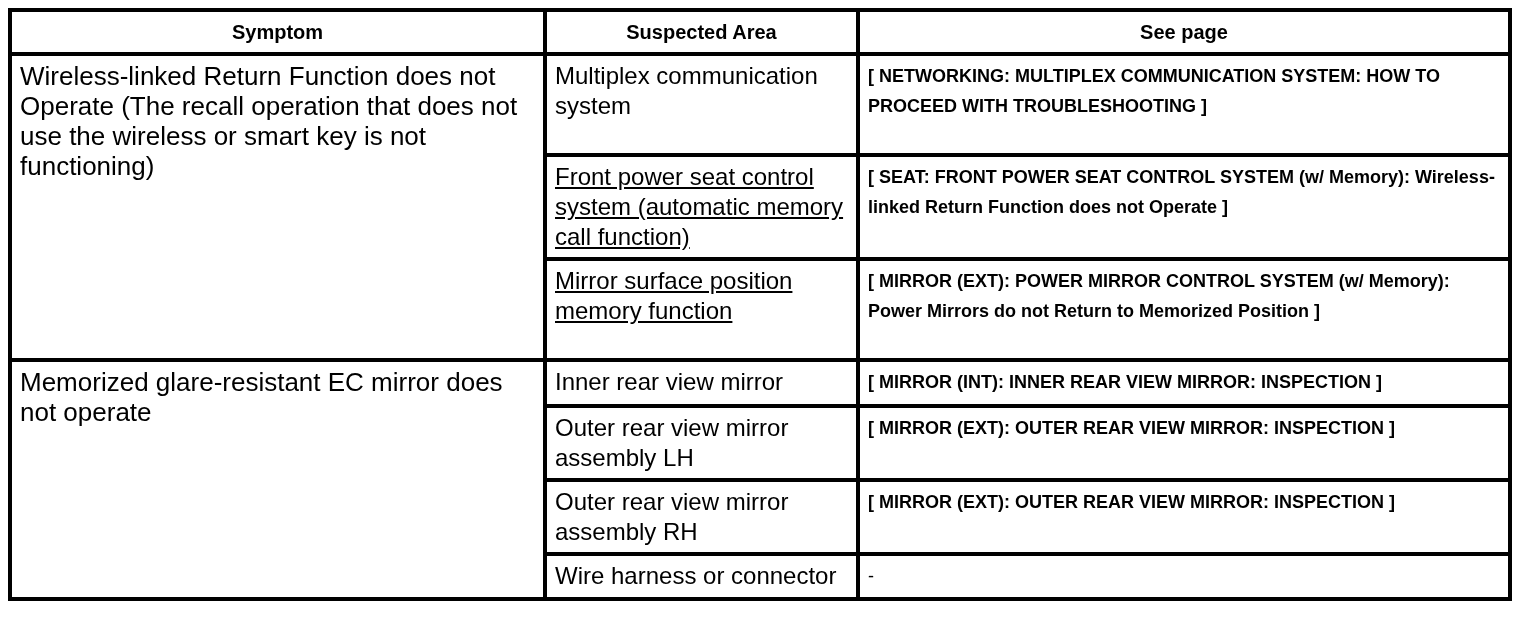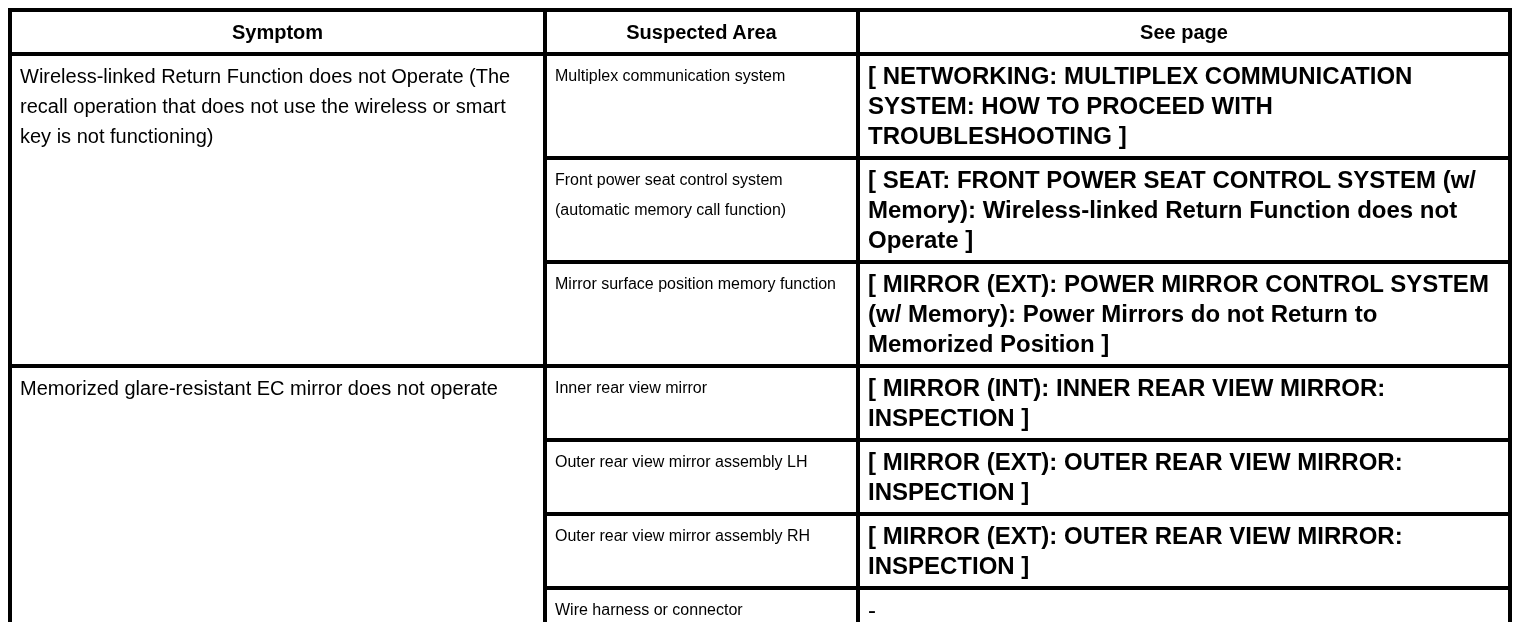--- a/index.html
+++ b/index.html
@@ -47,36 +47,36 @@
     vertical-align: middle;
     font-weight: bold;
     font-size: 20px;
     line-height: 22px;
     height: 44px;
     padding: 4px 6px;
     border-bottom: 4px solid #000;
   }
 
   td.symptom-cell {
-    font-size: 20px;
+    font-size: 26px;
     line-height: 30px;
     font-weight: normal;
     vertical-align: middle;
     padding-left: 10px;
     padding-right: 8px;
   }
 
   td.area-cell {
-    font-size: 16px;
+    font-size: 24px;
     line-height: 30px;
     font-weight: normal;
   }
 
   td.page-cell {
-    font-size: 24px;
+    font-size: 18px;
     line-height: 30px;
     font-weight: bold;
   }
 
   td.page-cell.plain {
     font-weight: normal;
   }
 
   
   tr.group-start > td {
@@ -100,25 +100,25 @@
         <th>See page</th>
       </tr>
     </thead>
     <tbody>
         <tr>
           <td class="symptom-cell" rowspan="3">Wireless-linked Return Function does not Operate (The recall operation that does not use the wireless or smart key is not functioning)</td>
           <td class="area-cell" style="height: 101px;">Multiplex communication system</td>
           <td class="page-cell">[ NETWORKING: MULTIPLEX COMMUNICATION SYSTEM: HOW TO PROCEED WITH TROUBLESHOOTING ]</td>
         </tr>
         <tr>
-          <td class="area-cell" style="height: 101px;">Front power seat control system (automatic memory call function)</td>
+          <td class="area-cell" style="height: 101px; text-decoration: underline;">Front power seat control system (automatic memory call function)</td>
           <td class="page-cell">[ SEAT: FRONT POWER SEAT CONTROL SYSTEM (w/ Memory): Wireless-linked Return Function does not Operate ]</td>
         </tr>
         <tr>
-          <td class="area-cell" style="height: 101px;">Mirror surface position memory function</td>
+          <td class="area-cell" style="height: 101px; text-decoration: underline;">Mirror surface position memory function</td>
           <td class="page-cell">[ MIRROR (EXT): POWER MIRROR CONTROL SYSTEM (w/ Memory): Power Mirrors do not Return to Memorized Position ]</td>
         </tr>
         <tr class="group-start">
           <td class="symptom-cell" rowspan="4">Memorized glare-resistant EC mirror does not operate</td>
           <td class="area-cell" style="height: 46px; margin-left: 12px;">Inner rear view mirror</td>
           <td class="page-cell">[ MIRROR (INT): INNER REAR VIEW MIRROR: INSPECTION ]</td>
         </tr>
         <tr>
           <td class="area-cell" style="height: 72px; border-radius: 25px;">Outer rear view mirror assembly LH</td>
           <td class="page-cell">[ MIRROR (EXT): OUTER REAR VIEW MIRROR: INSPECTION ]</td>

